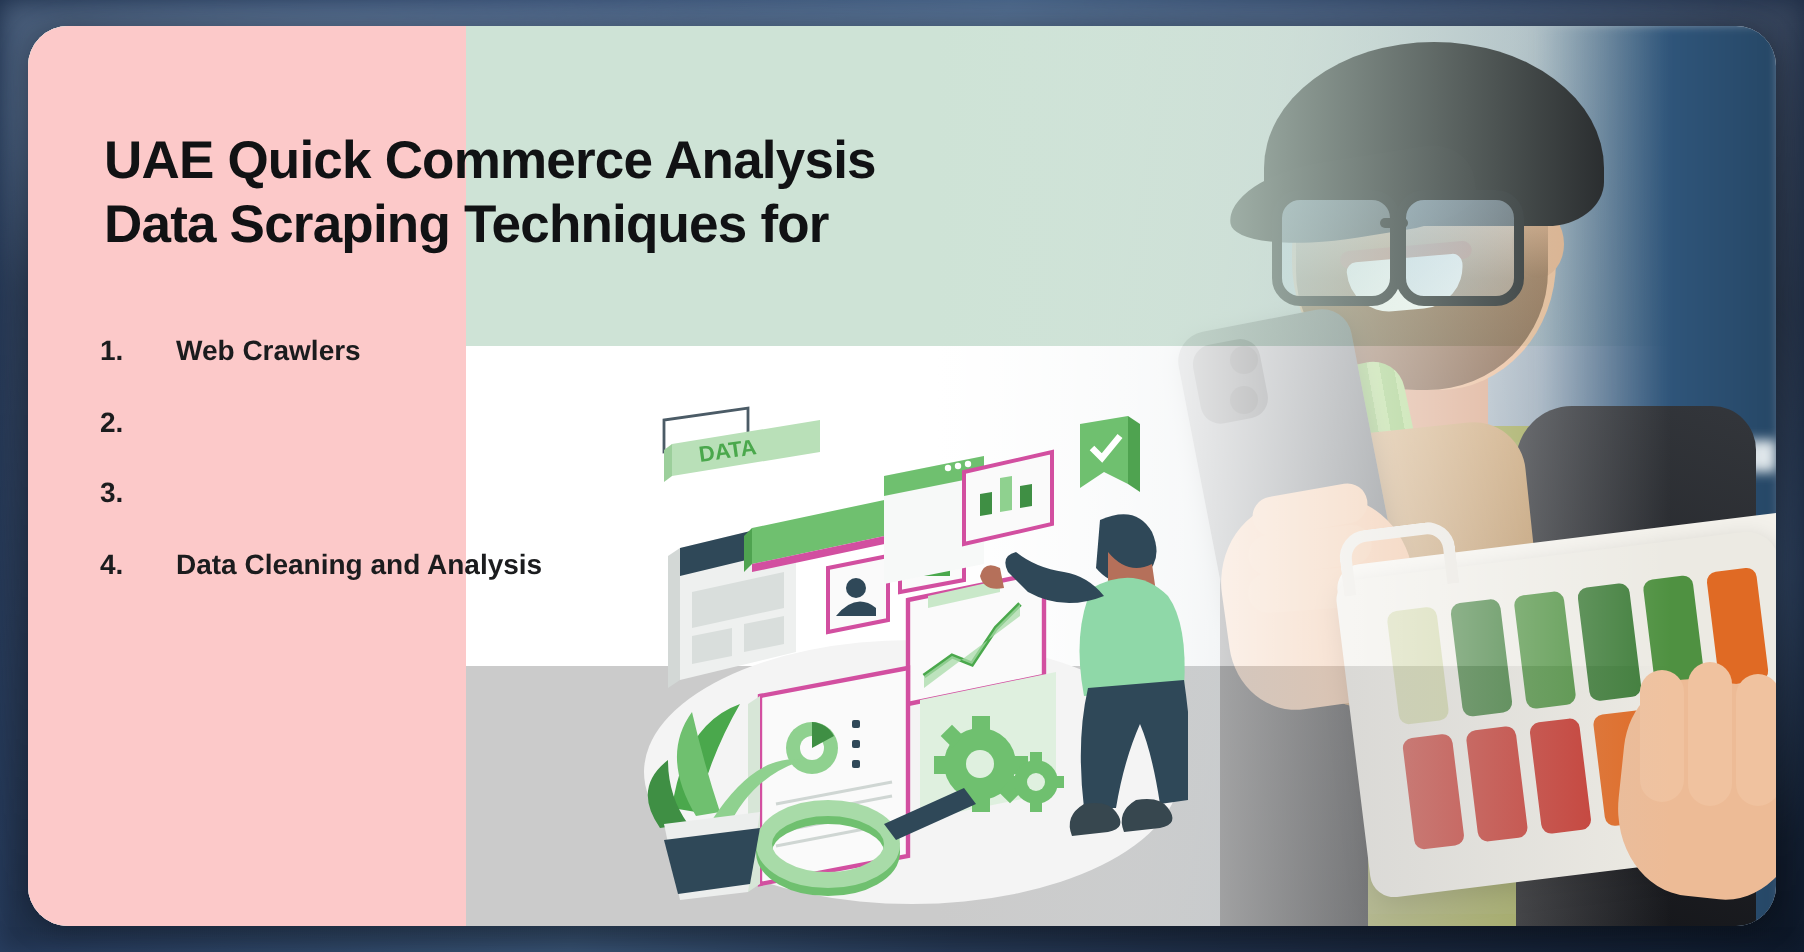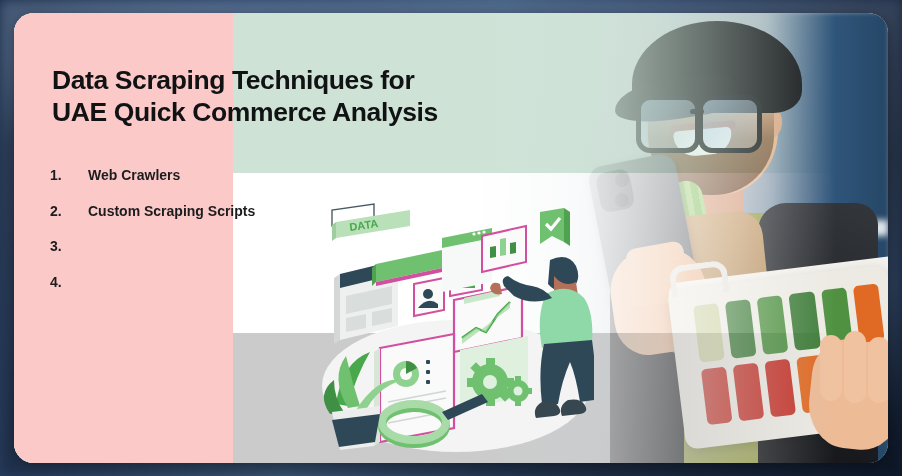--- a/index.html
+++ b/index.html
@@ -430,35 +430,35 @@
           <path d="M230 146 l48 -4 q6 42 2 60 l-14 2 q-4 -26 -10 -40 q-8 18 -12 42 l-16 0 q-4 -34 2 -60 z" fill="#2f4858"></path>
           <path d="M254 202 q12 -2 16 4 q6 8 -4 10 l-18 2 q-4 -10 6 -16 z" fill="#37474f"></path>
           <path d="M228 204 q12 -2 16 4 q6 8 -4 10 l-18 2 q-4 -10 6 -16 z" fill="#37474f"></path>
         </g>
       </svg>
     </div>
 
     <div class="pink"></div>
 
     <div class="title">
+      <div>UAE Quick Commerce Analysis</div>
       <div>Data Scraping Techniques for</div>
-      <div>UAE Quick Commerce Analysis</div>
     </div>
 
     <ol class="list">
       <li>
         <span class="num">1.</span>
         <span class="txt">Web Crawlers</span>
       </li>
       <li>
         <span class="num">2.</span>
-        <span class="txt">Custom Scraping Scripts</span>
       </li>
       <li>
         <span class="num">3.</span>
       </li>
       <li>
         <span class="num">4.</span>
+        <span class="txt">Data Cleaning and Analysis</span>
       </li>
     </ol>
 
   </div>
 </div>
 
 </body></html>

